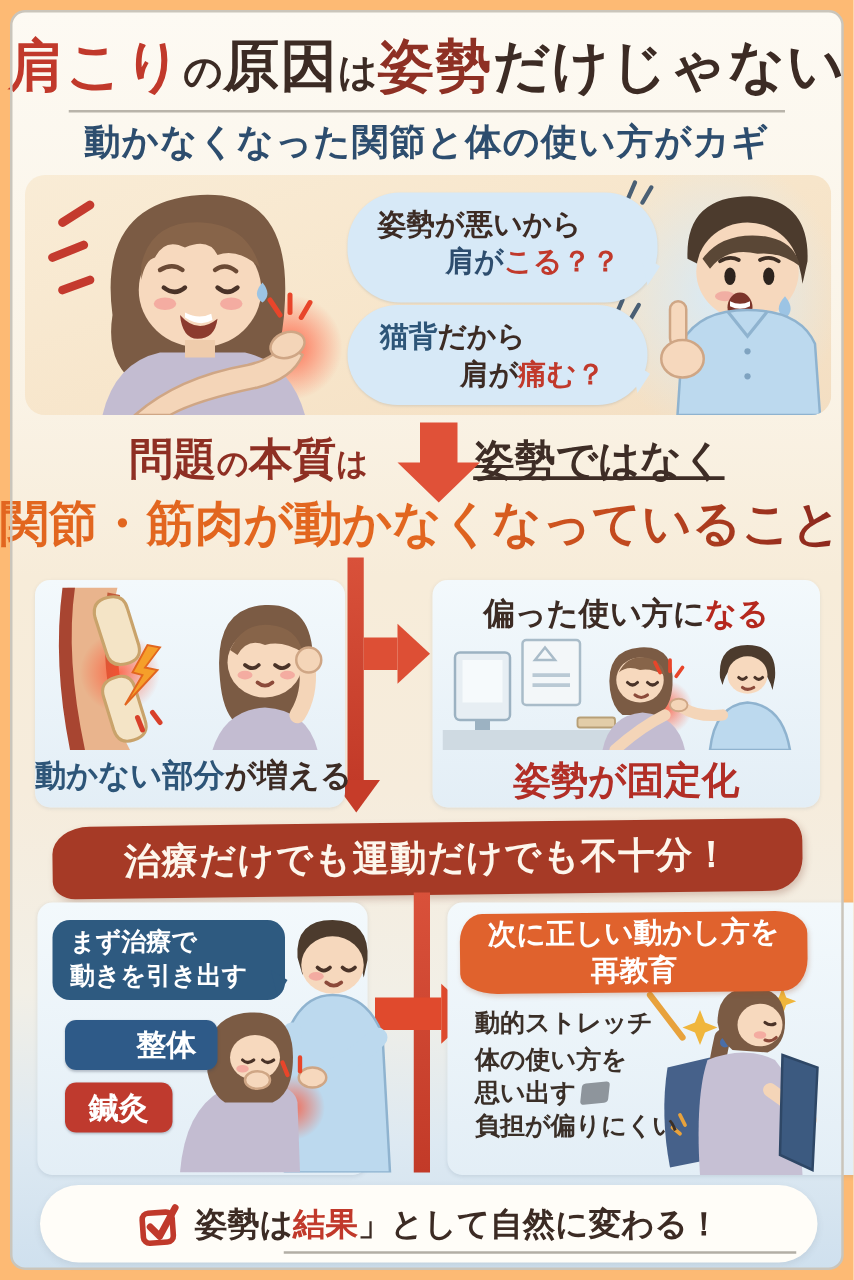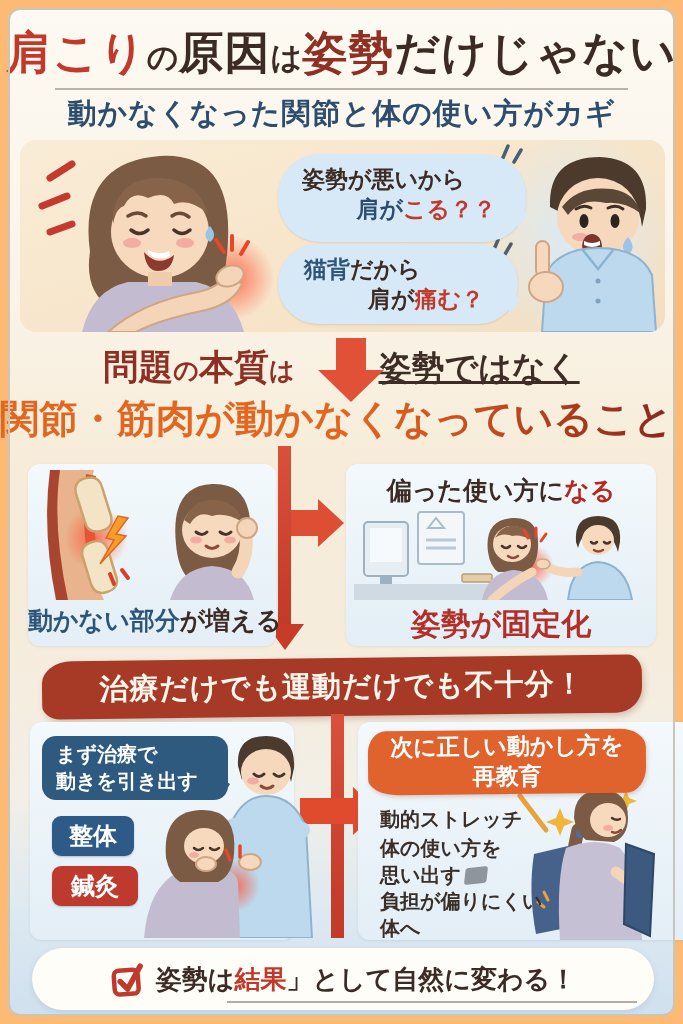--- a/index.html
+++ b/index.html
@@ -318,21 +318,21 @@
       <ellipse cx="108" cy="132" rx="11" ry="8" fill="#f6d8bd" stroke="#cfa685" stroke-width="2"></ellipse>
       <g stroke="#e8452a" stroke-width="3.5" stroke-linecap="round">
           <line x1="84" y1="120" x2="88" y2="130"></line>
           <line x1="98" y1="116" x2="98" y2="127"></line>
         </g>
     </svg>
     <div class="abs speech-dark" style="left:12px;top:14px;width:172px;height:64px;">
       <span>まず治療で</span>
       <span>動きを引き出す</span>
     </div>
-    <div class="abs tag tag-blue" style="left:22px;top:94px;width:82px;height:40px;">整体</div>
+    <div class="abs tag tag-blue" style="left:22px;top:94px;width:82px;height:40px;padding-left:40px;">整体</div>
     <div class="abs tag tag-red" style="left:22px;top:144px;width:86px;height:40px;">鍼灸</div>
   </div>
 
   <div class="abs panel" style="left:358px;top:722px;width:344px;height:218px;">
     <svg class="abs" style="left:150px;top:52px;" width="148" height="166" viewBox="0 0 148 166">
       <g stroke="#e8a23c" stroke-width="5" stroke-linecap="round">
         <line x1="12" y1="22" x2="38" y2="56"></line>
       </g>
       <path d="M52,34 l4,10 10,4 -10,4 -4,10 -4,-10 -10,-4 10,-4Z" fill="#f0b63c"></path>
       <path d="M118,16 l3,8 8,3 -8,3 -3,8 -3,-8 -8,-3 8,-3Z" fill="#f0b63c"></path>
@@ -355,21 +355,20 @@
     </svg>
     <div class="abs re-header" style="left:10px;top:8px;width:278px;height:64px;">
       <span>次に正しい動かし方を</span>
       <span>再教育</span>
     </div>
     <div class="abs re-list" style="left:22px;top:84px;">
       <div class="re-item">動的ストレッチ</div>
       <div>体の使い方を</div>
       <div><span>思い出す</span><span class="smudge"></span></div>
       <div>負担が偏りにくい</div>
-      <div>体へ</div>
     </div>
   </div>
 
   <div class="abs footer">
     <svg width="36" height="36" viewBox="0 0 36 36" style="transform:rotate(-4deg);">
       <rect x="4" y="9" width="24" height="24" rx="5" fill="#fffdf8" stroke="#c0392b" stroke-width="4.5"></rect>
       <path d="M10,20 L17,28 L31,6" fill="none" stroke="#c0392b" stroke-width="5.5" stroke-linecap="round" stroke-linejoin="round"></path>
     </svg>
     <span>
       <span class="c-dark">姿勢は</span><span class="c-red">結果</span><span class="c-dark">」として</span><span class="c-dark">自然に変わる！</span>

